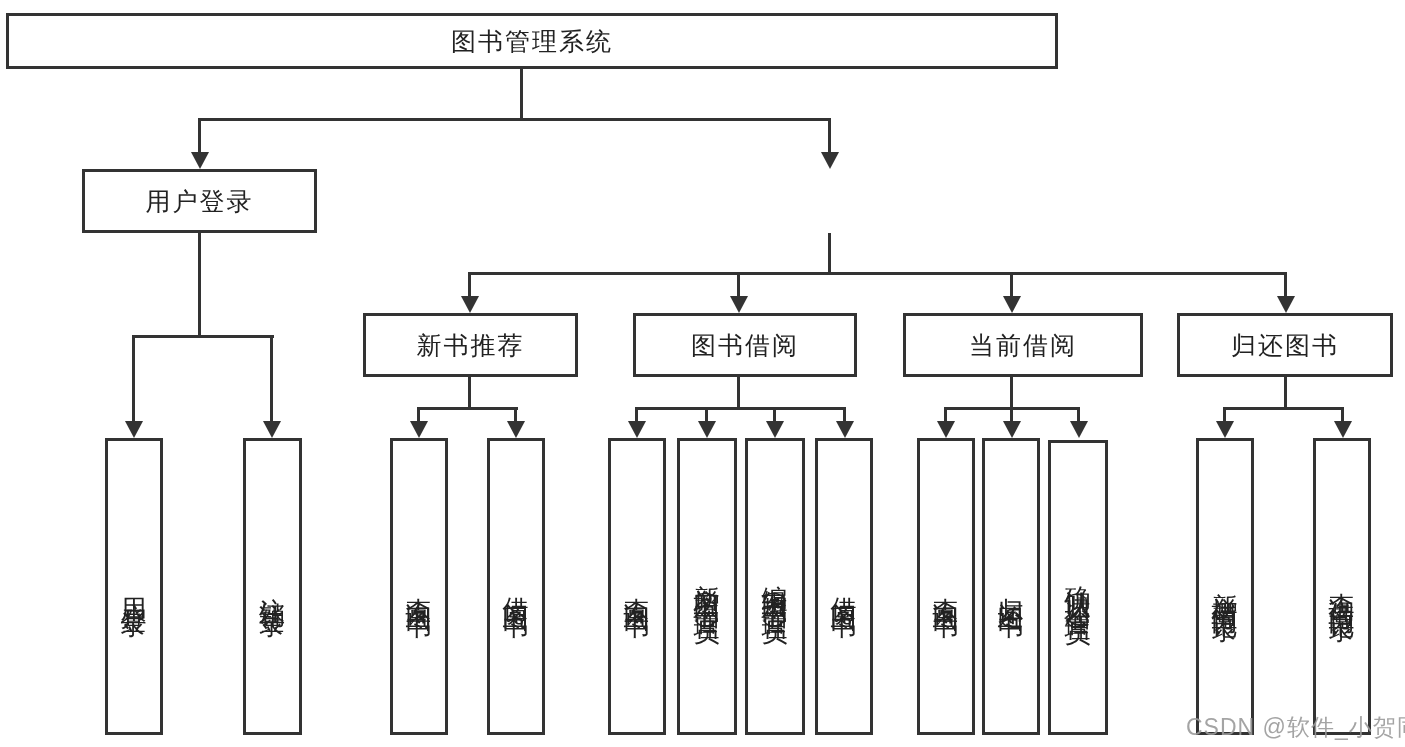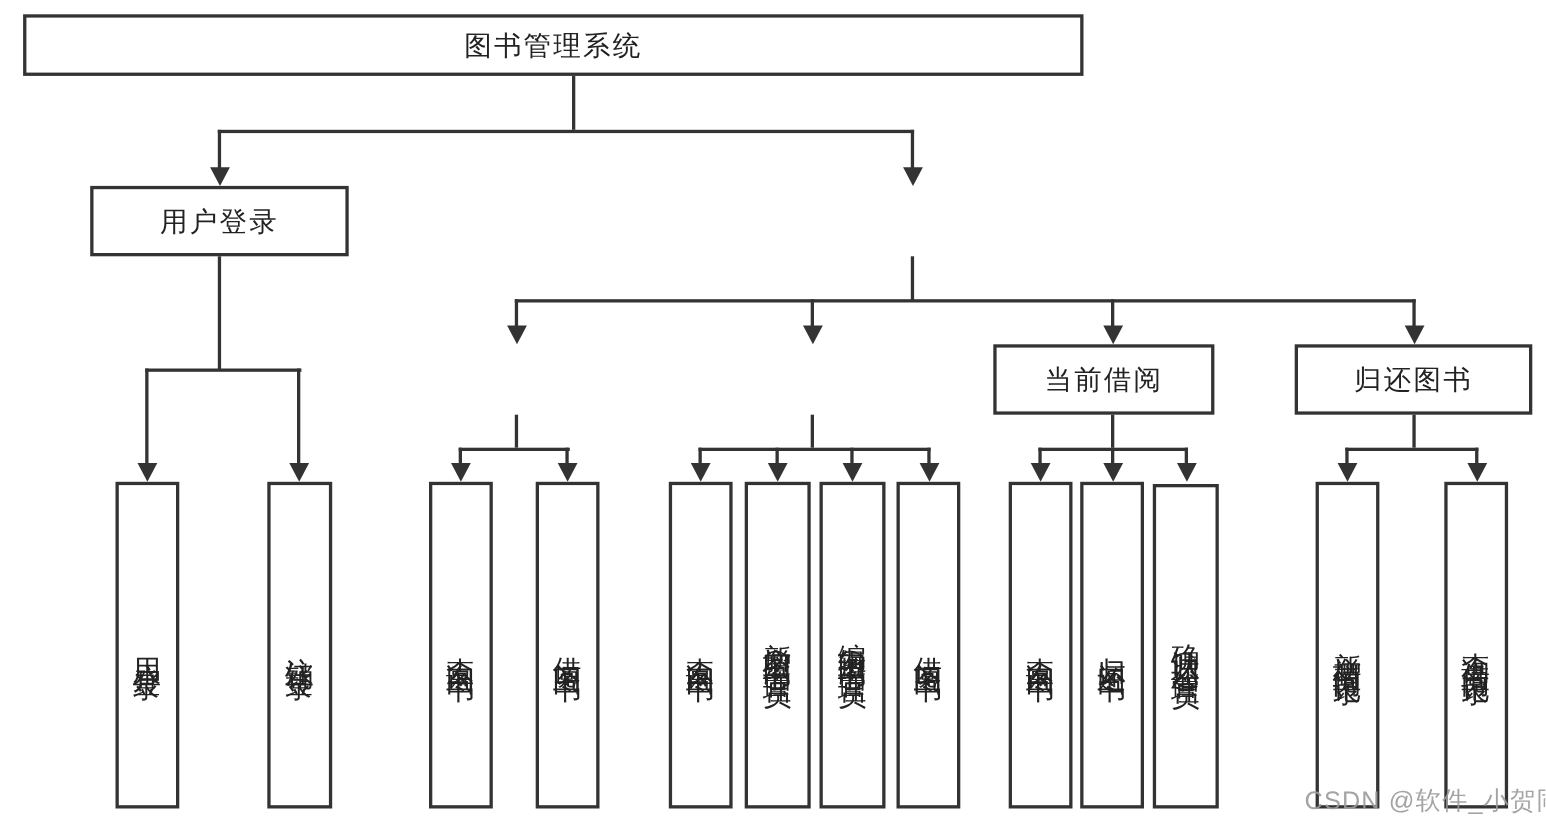--- a/index.html
+++ b/index.html
@@ -61,21 +61,21 @@
     opacity: 0.9;
     white-space: nowrap;
     z-index: 10;
   }
 </style>
 </head>
 <body>
 
 <div id="stage">
 
-  <div class="box" style="left:21px; top:13px; width:964px; height:56px;align-items:center;">
+  <div class="box" style="left:6px; top:13px; width:1052px; height:56px;align-items:center;">
     <span>图书管理系统</span>
   </div>
 
   <div class="vline" style="left:520px; top:69px; height:49px;"></div>
   <div class="hline" style="left:198px; top:118px; width:633px;"></div>
   <div class="vline" style="left:198px; top:118px; height:36px;"></div>
   <div class="arrow" style="left:191px; top:152px;"></div>
   <div class="vline" style="left:828px; top:118px; height:36px;"></div>
   <div class="arrow" style="left:821px; top:152px;"></div>
 
@@ -94,21 +94,27 @@
   <div class="hline" style="left:468px; top:272px; width:819px;"></div>
   <div class="vline" style="left:468px; top:272px; height:26px;"></div>
   <div class="arrow" style="left:461px; top:296px;"></div>
   <div class="vline" style="left:737px; top:272px; height:26px;"></div>
   <div class="arrow" style="left:730px; top:296px;"></div>
   <div class="vline" style="left:1010px; top:272px; height:26px;"></div>
   <div class="arrow" style="left:1003px; top:296px;"></div>
   <div class="vline" style="left:1284px; top:272px; height:26px;"></div>
   <div class="arrow" style="left:1277px; top:296px;"></div>
 
-  <div class="box" style="left:903px; top:313px; width:201px; height:64px;text-align:right;">
+  <div class="box" style="left:363px; top:313px; width:215px; height:64px;">
+    <span>新书推荐</span>
+  </div>
+  <div class="box" style="left:633px; top:313px; width:224px; height:64px;">
+    <span>图书借阅</span>
+  </div>
+  <div class="box" style="left:903px; top:313px; width:240px; height:64px;text-align:right;">
     <span>当前借阅</span>
   </div>
   <div class="box" style="left:1177px; top:313px; width:216px; height:64px;">
     <span>归还图书</span>
   </div>
 
   <div class="vline" style="left:468px; top:377px; height:30px;"></div>
   <div class="hline" style="left:417px; top:407px; width:101px;"></div>
   <div class="vline" style="left:417px; top:407px; height:16px;"></div>
   <div class="arrow" style="left:410px; top:421px;"></div>

